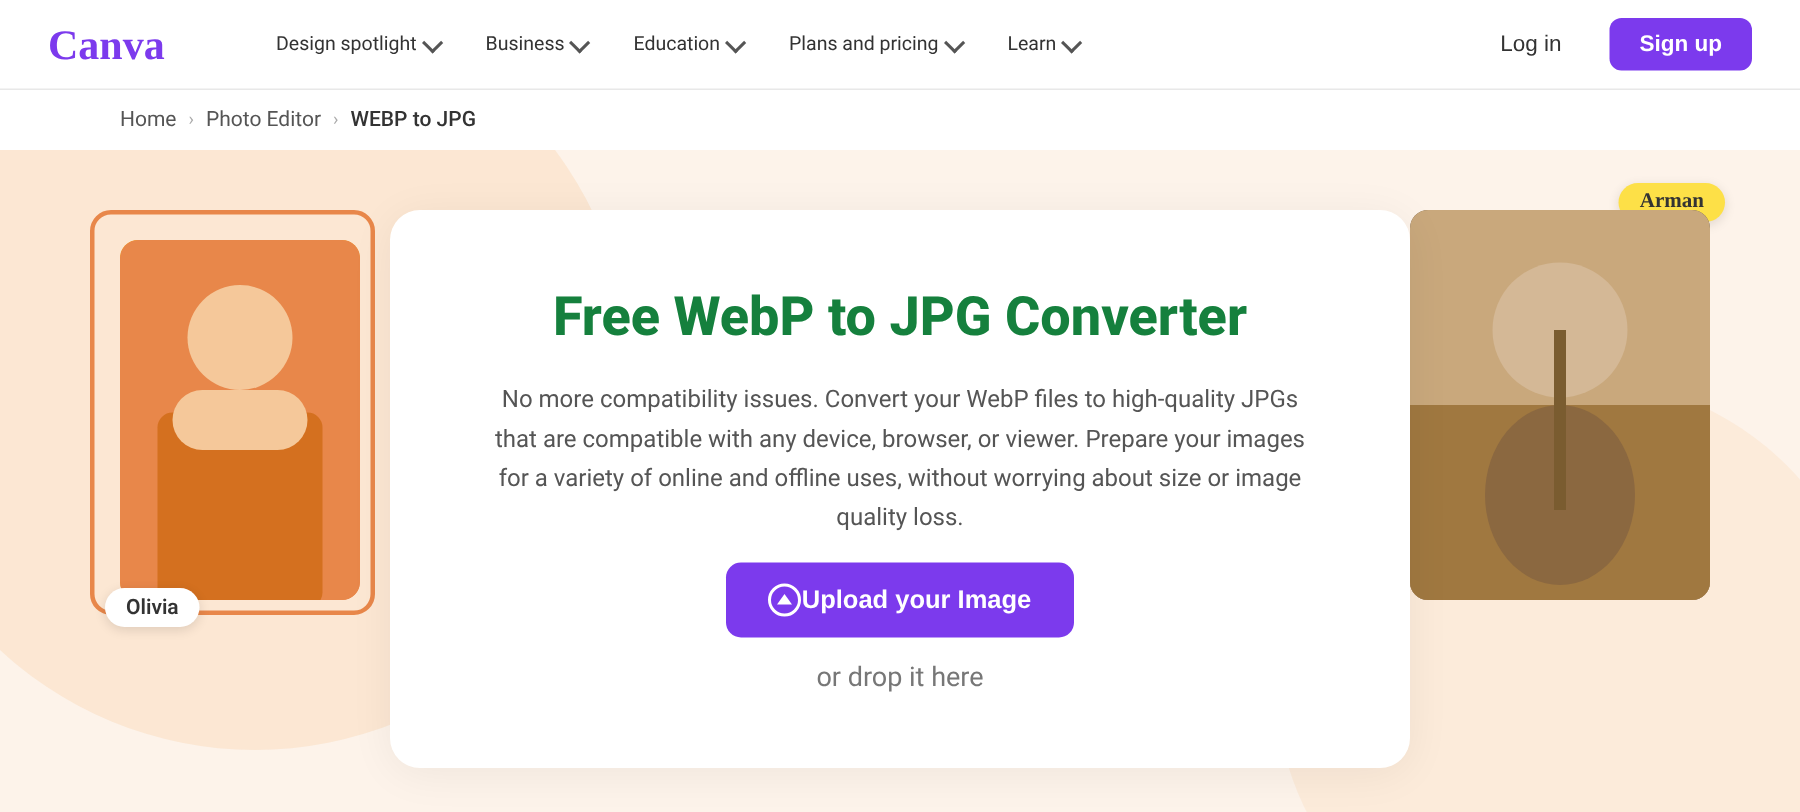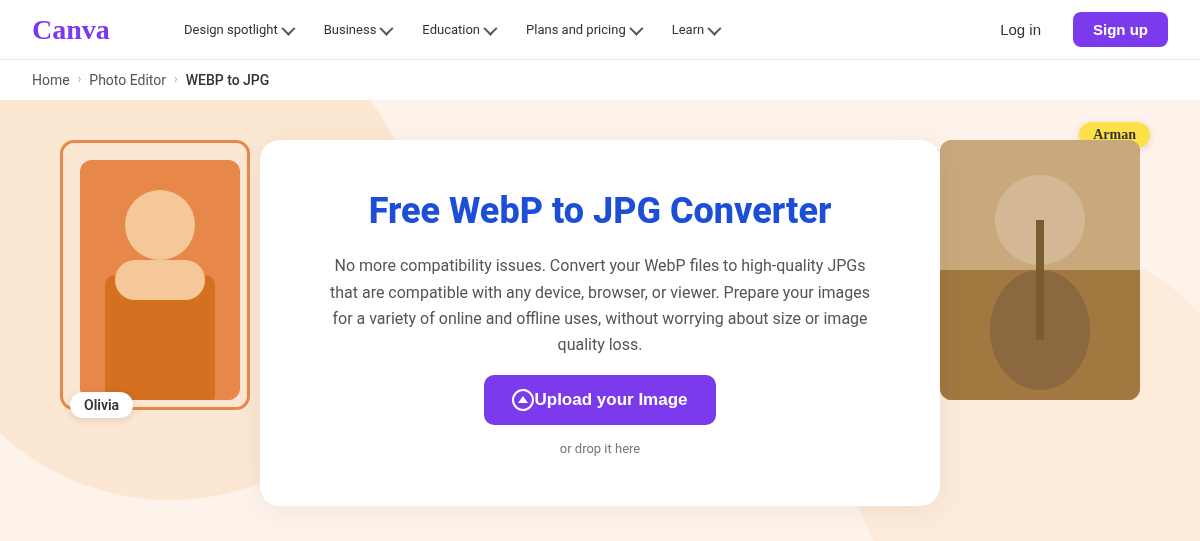--- a/index.html
+++ b/index.html
@@ -75,20 +75,21 @@
     }
 
     
     .breadcrumb {
       display: flex;
       padding: 12px 32px;
       font-size: 14px;
       color: #555;
       gap: 8px;
       background: #fff;
+      margin-left: 48px;
     }
     .breadcrumb a { color: #555; text-decoration: none; }
     .breadcrumb-sep { color: #aaa; font-size: 12px; }
     .breadcrumb-current { color: #333; font-weight: 500; }
 
     
     .hero {
       background: #fdf3ea;
       min-height: 400px;
       position: relative;
@@ -212,21 +213,21 @@
       max-width: 680px;
       width: 100%;
       text-align: center;
       position: relative;
       z-index: 5;
       box-shadow: 0 4px 30px rgba(0,0,0,0.06);
     }
     .card-title {
       font-size: 36px;
       font-weight: 800;
-      color: #1d4ed8;
+      color: #15803d;
       margin-bottom: 20px;
       line-height: 1.2;
     }
     .card-desc {
       font-size: 16px;
       color: #555;
       line-height: 1.65;
       margin-bottom: 16px;
     }
 
@@ -258,21 +259,21 @@
       width: 0;
       height: 0;
       border-left: 5px solid transparent;
       border-right: 5px solid transparent;
       border-bottom: 7px solid #fff;
       margin-bottom: 1px;
     }
 
     .drop-text {
       margin-top: 16px;
-      font-size: 13px;
+      font-size: 18px;
       color: #777;
     }
   </style>
 </head>
 <body>
 
 <nav class="navbar">
   <div class="nav-logo">
     <svg viewBox="0 0 90 36" fill="none" xmlns="http://www.w3.org/2000/svg">
       <rect width="90" height="36" rx="6" fill="#7c3aed" opacity="0"></rect>

